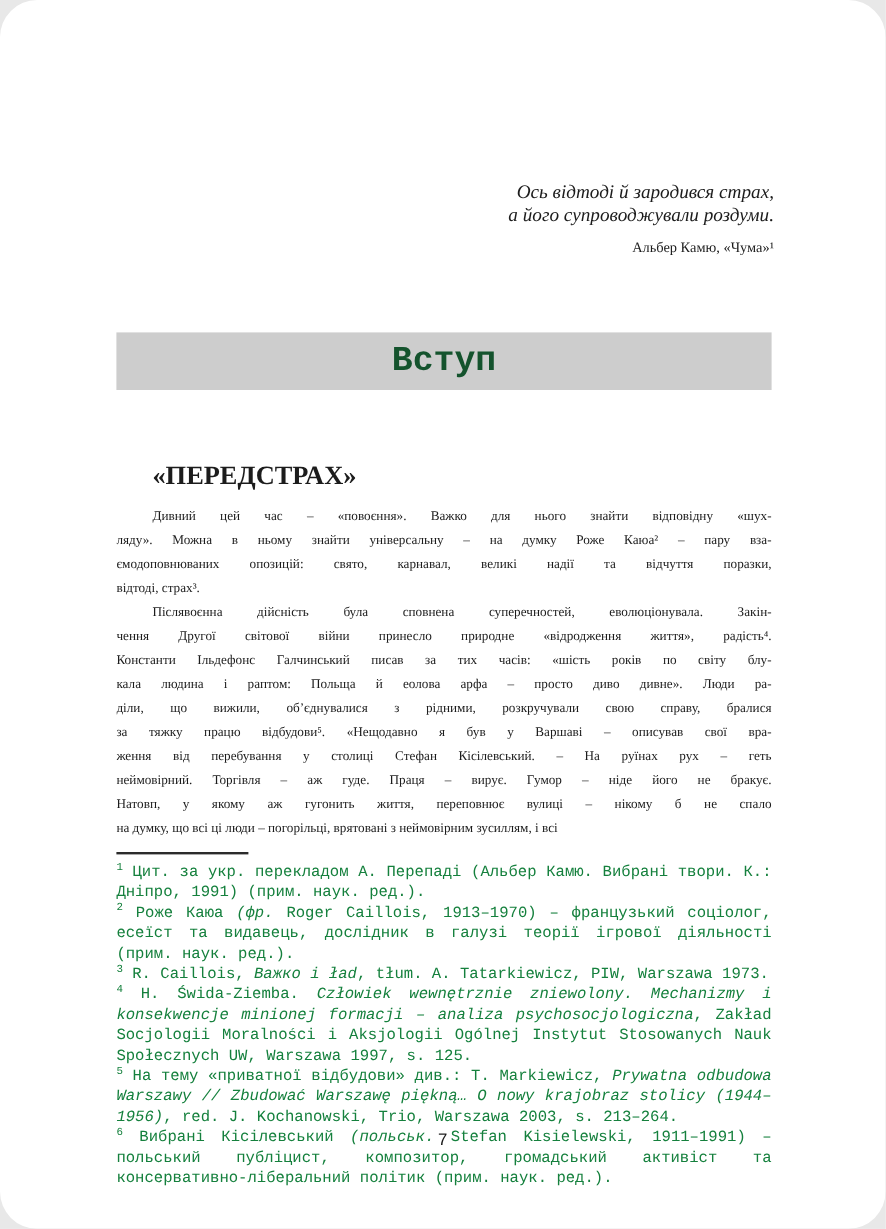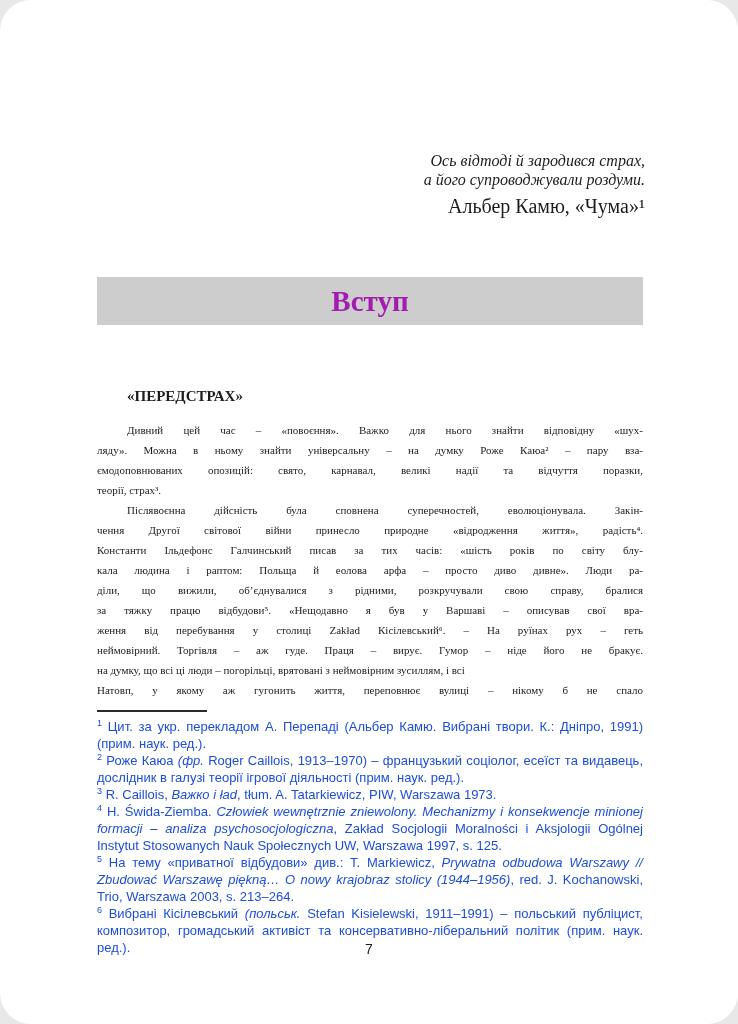--- a/index.html
+++ b/index.html
@@ -22,53 +22,53 @@
     right: 93px;
     text-align: right;
   }
   .epigraph .ep-line {
     font-style: italic;
     font-size: 16px;
     line-height: 19px;
   }
   .epigraph .attribution {
     font-style: normal;
-    font-size: 20px;
+    font-size: 12px;
     line-height: 19px;
     margin-top: 8px;
   }
 
   
   .banner {
     position: absolute;
     top: 277px;
     left: 97px;
     width: 546px;
     height: 48px;
     background: #cdcdcd;
     text-align: center;
   }
   .banner .banner-title {
-    font-family: Liberation Serif, serif;
+    font-family: Liberation Mono, monospace;
     font-weight: bold;
     font-size: 29px;
     line-height: 48px;
-    color: #a21caf;
+    color: #14532d;
   }
 
   
   .body-block {
     position: absolute;
     top: 386px;
     left: 97px;
     width: 546px;
   }
   .section-heading {
     font-weight: bold;
-    font-size: 15px;
+    font-size: 22px;
     line-height: 20px;
     margin: 0 0 14px 30px;
   }
   .para .line {
     font-size: 11px;
     line-height: 20px;
     height: 20px;
     text-align: justify;
     text-align-last: justify;
     overflow: hidden;
@@ -77,25 +77,25 @@
   .para .line.last  { text-align-last: left; }
 
   
   .fn-rule {
     width: 110px;
     height: 0;
     border-top: 2px solid #2b2b2b;
     margin: 10px 0 6px 0;
   }
   .footnotes {
-    font-family: Liberation Sans, sans-serif;
+    font-family: Liberation Mono, monospace;
     font-size: 13px;
     line-height: 17px;
     text-align: justify;
-    color: #1d4ed8;
+    color: #15803d;
   }
   .footnote { margin: 0; }
   .footnote sup { font-size: 9px; line-height: 0; }
   .footnote .it { font-style: italic; }
 
   
   .page-number {
     position: absolute;
     top: 941px;
     left: 0;
@@ -123,33 +123,33 @@
     <div class="banner-title">Вступ</div>
   </div>
 
   <div class="body-block">
     <div class="section-heading">«ПЕРЕДСТРАХ»</div>
     <div>
         <div class="para">
           <div class="line first">Дивний цей час – «повоєння». Важко для нього знайти відповідну «шух-</div>
           <div class="line">ляду». Можна в ньому знайти універсальну – на думку Роже Каюа² – пару вза-</div>
           <div class="line">ємодоповнюваних опозицій: свято, карнавал, великі надії та відчуття поразки,</div>
-          <div class="line last">теорії, страх³.</div>
+          <div class="line last">відтоді, страх³.</div>
         </div>
         <div class="para">
           <div class="line first">Післявоєнна дійсність була сповнена суперечностей, еволюціонувала. Закін-</div>
           <div class="line">чення Другої світової війни принесло природне «відродження життя», радість⁴.</div>
           <div class="line">Константи Ільдефонс Галчинський писав за тих часів: «шість років по світу блу-</div>
           <div class="line">кала людина і раптом: Польща й еолова арфа – просто диво дивне». Люди ра-</div>
           <div class="line">діли, що вижили, об’єднувалися з рідними, розкручували свою справу, бралися</div>
           <div class="line">за тяжку працю відбудови⁵. «Нещодавно я був у Варшаві – описував свої вра-</div>
-          <div class="line">ження від перебування у столиці Zakład Кісілевський⁶. – На руїнах рух – геть</div>
+          <div class="line">ження від перебування у столиці Стефан Кісілевський. – На руїнах рух – геть</div>
           <div class="line">неймовірний. Торгівля – аж гуде. Праця – вирує. Гумор – ніде його не бракує.</div>
+          <div class="line">Натовп, у якому аж гугонить життя, переповнює вулиці – нікому б не спало</div>
           <div class="line last">на думку, що всі ці люди – погорільці, врятовані з неймовірним зусиллям, і всі</div>
-          <div class="line">Натовп, у якому аж гугонить життя, переповнює вулиці – нікому б не спало</div>
         </div>
       </div>
     <div class="fn-rule"></div>
     <div class="footnotes">
         <div class="footnote"><sup>1</sup> <span>Цит. за укр. перекладом А. Перепаді (Альбер Камю. Вибрані твори. К.: Дніпро, 1991) (прим. наук. ред.).</span></div>
         <div class="footnote"><sup>2</sup> <span>Роже Каюа </span><span class="it">(фр.</span><span> Roger Caillois, 1913–1970) – французький соціолог, есеїст та видавець, дослідник в галузі теорії ігрової діяльності (прим. наук. ред.).</span></div>
         <div class="footnote"><sup>3</sup> <span>R. Caillois, </span><span class="it">Важко i ład</span><span>, tłum. A. Tatarkiewicz, PIW, Warszawa 1973.</span></div>
         <div class="footnote"><sup>4</sup> <span>H. Świda-Ziemba. </span><span class="it">Człowiek wewnętrznie zniewolony. Mechanizmy i konsekwencje minionej formacji – analiza psychosocjologiczna</span><span>, Zakład Socjologii Moralności i Aksjologii Ogólnej Instytut Stosowanych Nauk Społecznych UW, Warszawa 1997, s. 125.</span></div>
         <div class="footnote"><sup>5</sup> <span>На тему «приватної відбудови» див.: T. Markiewicz, </span><span class="it">Prywatna odbudowa Warszawy // Zbudować Warszawę piękną… O nowy krajobraz stolicy (1944–1956)</span><span>, red. J. Kochanowski, Trio, Warszawa 2003, s. 213–264.</span></div>
         <div class="footnote"><sup>6</sup> <span>Вибрані Кісілевський </span><span class="it">(польськ.</span><span> Stefan Kisielewski, 1911–1991) – польський публіцист, композитор, громадський активіст та консервативно-ліберальний політик (прим. наук. ред.).</span></div>

